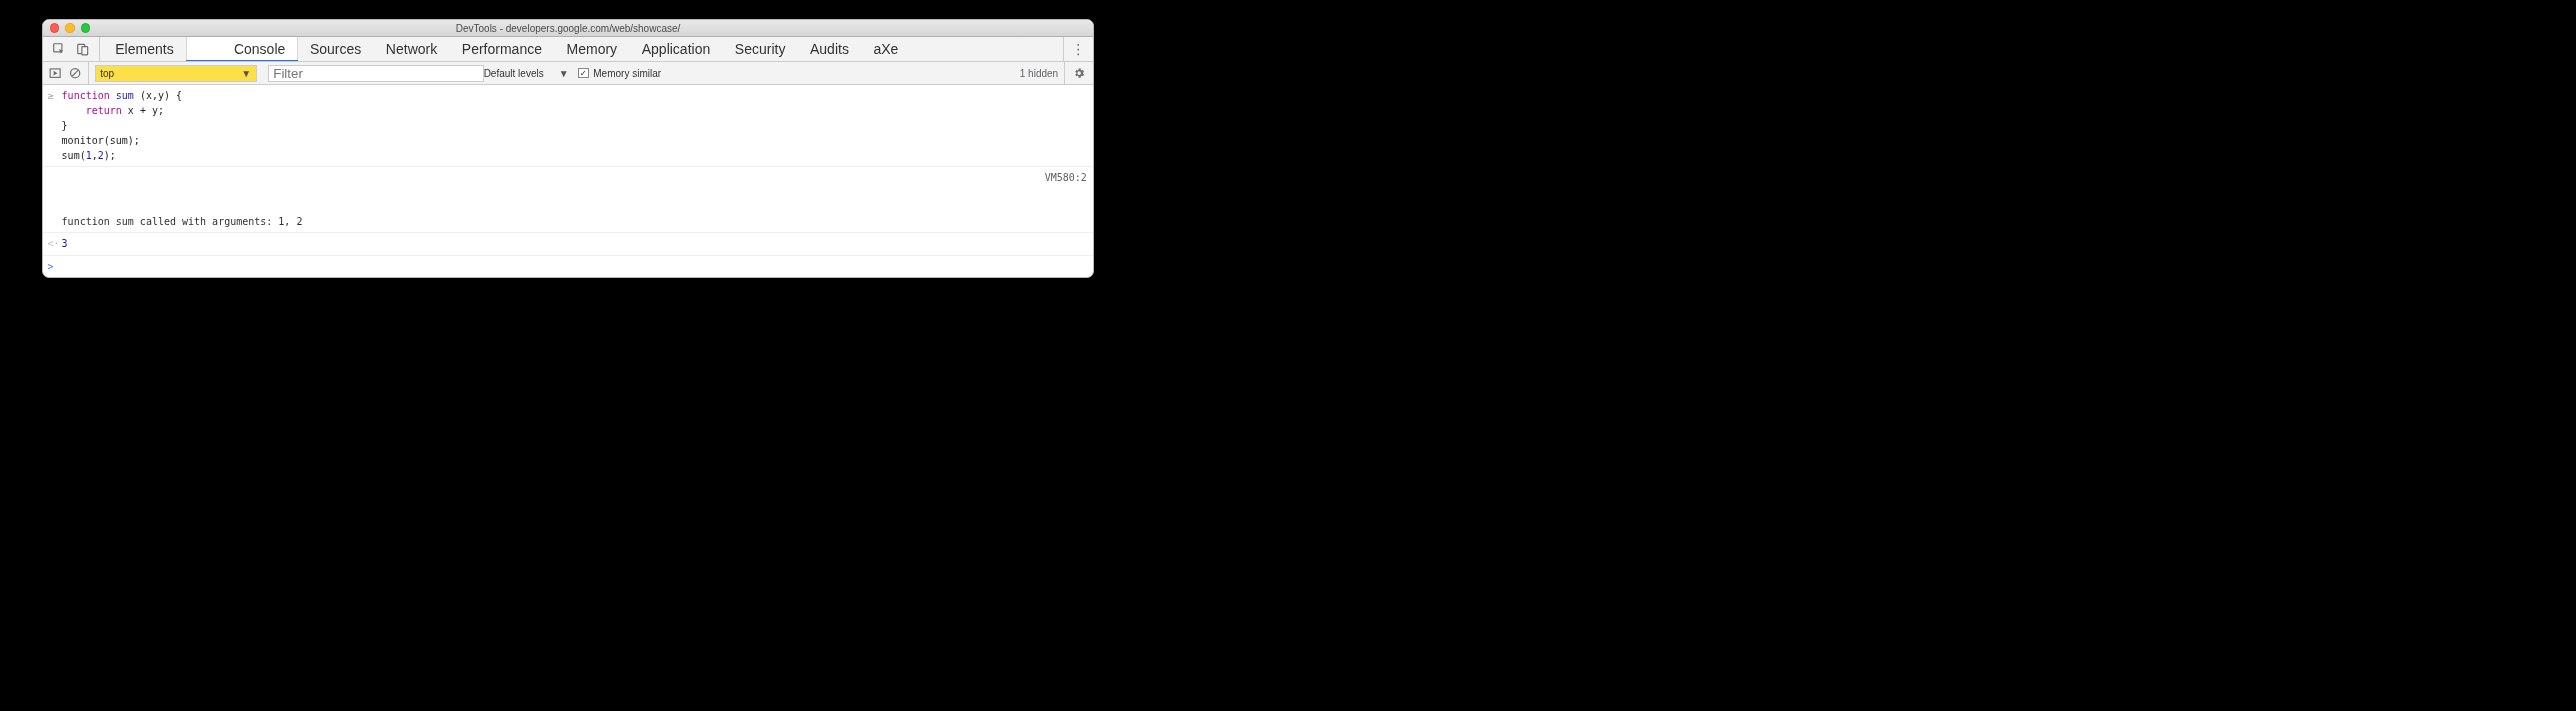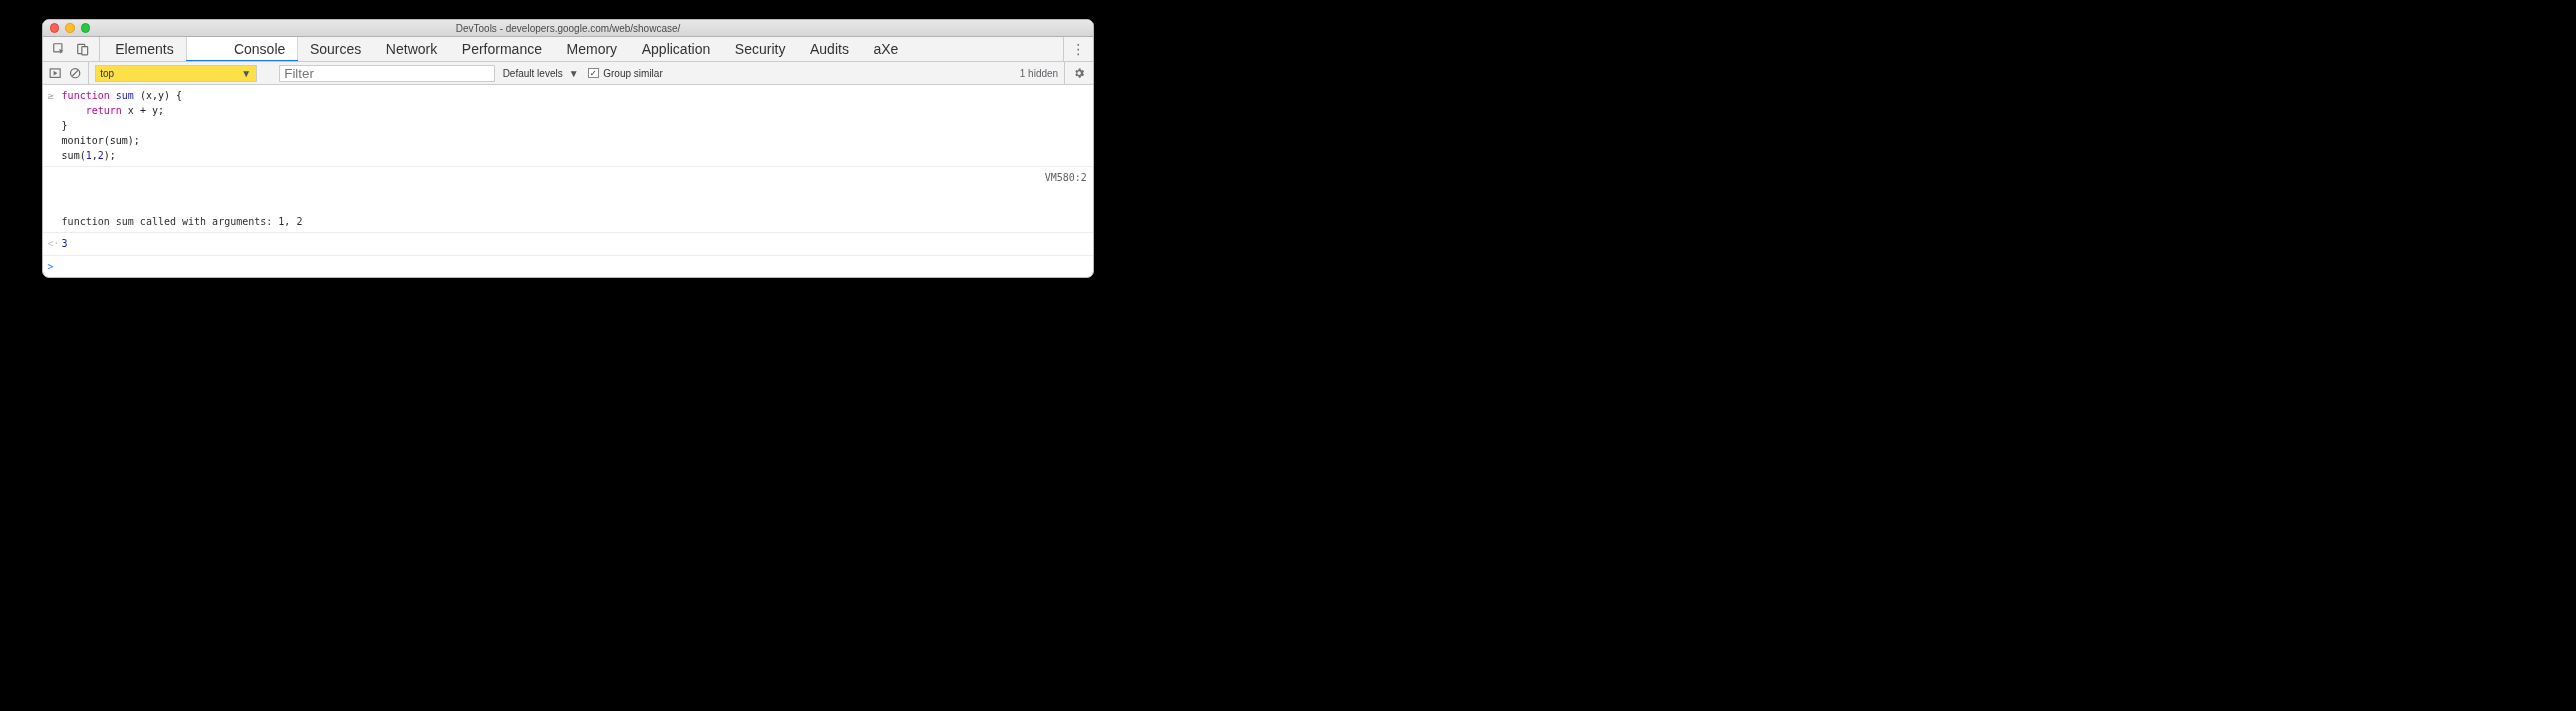--- a/index.html
+++ b/index.html
@@ -94,25 +94,25 @@
     justify-content:space-between;
     cursor:pointer;
   }
   .filter-input {
     height:17px;
     border:0.8px solid #ccc;
     background:#fff;
     padding:0 4.6px;
     color:#888;
     width:216px;
-    margin-left:22px;
+    margin-left:11px;
   }
   .levels {
-    display:flex; align-items:center; gap:6px;
-    margin-left:8px; color:#333; cursor:pointer;justify-content:flex-end;
+    display:flex; align-items:center; gap:15px;
+    margin-left:0; color:#333; cursor:pointer;justify-content:flex-end;
   }
   .chk { margin-left:9.3px; display:flex; align-items:center; gap:4.6px; color:#333; }
   .chkbox {
     width:10.8px;height:10.8px;border:0.8px solid #888;background:#fff;
     display:flex;align-items:center;justify-content:center;font-size:8.5px;color:#333;
   }
   .toolbar-spacer{flex:1}
   .hiddenmsg{ color:#5f6368; padding-right:6.2px;}
   .gear { padding:0 7.7px; border-left:0.8px solid #ccc; height:100%; display:flex; align-items:center; color:#6e6e6e; cursor:pointer;}
 
@@ -212,21 +212,21 @@
       <span>top</span>
       <span style="color:#555">▼</span>
     </div>
     <input class="filter-input" placeholder="Filter" style="">
     <div class="levels">
       <span>Default levels</span>
       <span style="color:#555">▼</span>
     </div>
     <label class="chk">
       <span class="chkbox">✓</span>
-      <span>Group similar</span>
+      <span>Memory similar</span>
     </label>
     <div class="toolbar-spacer"></div>
     <span class="hiddenmsg">1 hidden</span>
     <div class="gear">
       <svg width="12.3" height="12.3" viewBox="0 0 24 24" fill="#6e6e6e">
         <path d="M19.4 13a7.5 7.5 0 000-2l2.1-1.6-2-3.4-2.5 1a7.5 7.5 0 00-1.7-1L15 3h-4l-.3 2.9a7.5 7.5 0 00-1.7 1l-2.5-1-2 3.4L6.6 11a7.5 7.5 0 000 2l-2.1 1.6 2 3.4 2.5-1a7.5 7.5 0 001.7 1L11 21h4l.3-2.9a7.5 7.5 0 001.7-1l2.5 1 2-3.4zM12 15.5A3.5 3.5 0 1115.5 12 3.5 3.5 0 0112 15.5z"></path>
       </svg>
     </div>
   </div>
 

